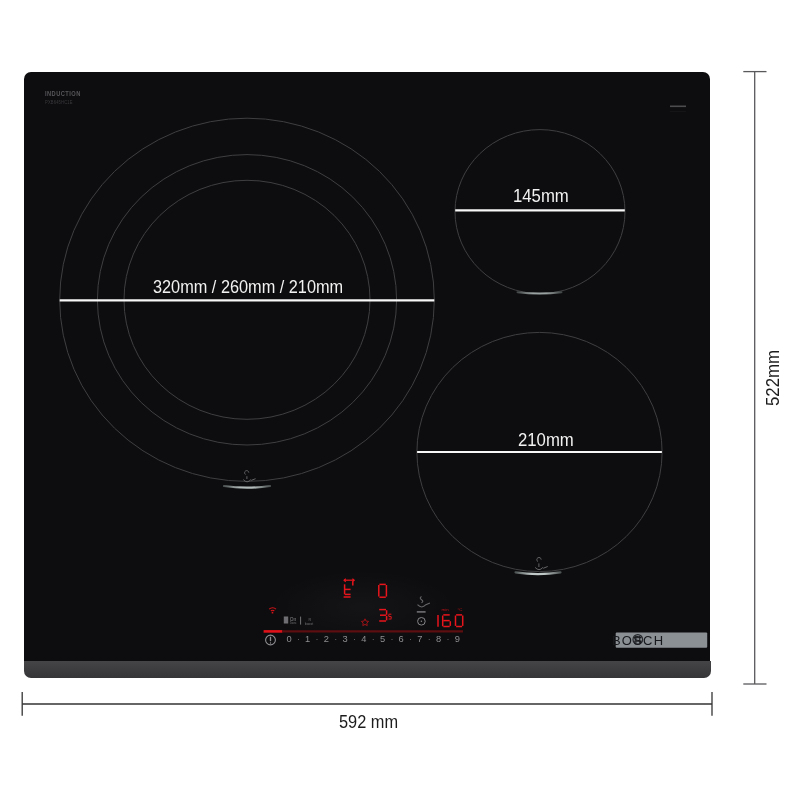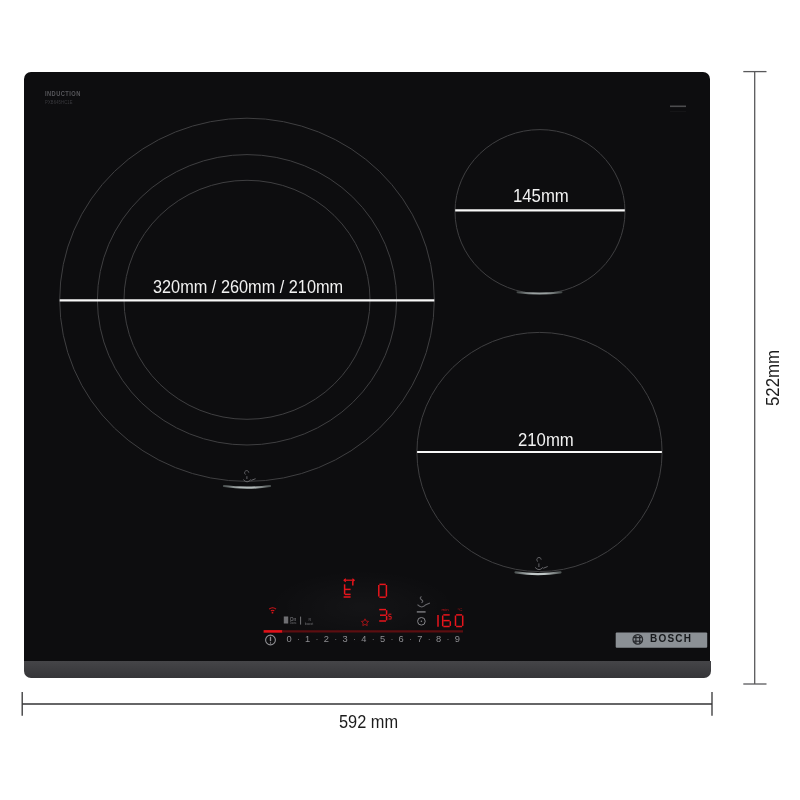--- a/index.html
+++ b/index.html
@@ -12,21 +12,21 @@
          background:linear-gradient(#454548, #353538);
          border-radius:0 0 7px 7px;}
   #panelglow{left:248px;top:562px;width:228px;height:90px;background:radial-gradient(ellipse 55% 55% at center, rgba(255,255,255,0.03), rgba(255,255,255,0) 75%);}
   .lbl{color:#f2f2f2;font-size:18px;white-space:nowrap;}
   .dimtxt{color:#1c1c1c;font-size:18px;white-space:nowrap;}
   #induction{left:44.5px;top:88.6px;color:#58585c;font-size:7.5px;letter-spacing:0.6px;font-weight:bold;transform:scaleX(0.76);transform-origin:left top;}
   #model{left:44.5px;top:99.3px;color:#3a3a3e;font-size:5px;letter-spacing:0.2px;transform:scaleX(0.82);transform-origin:left top;}
   #numrow{left:0;top:634.3px;width:800px;height:12px;}
   .num{position:absolute;color:#8e8e92;font-size:9.3px;width:20px;text-align:center;top:0;}
   .dot{position:absolute;color:#6a6a6e;font-size:9px;width:10px;text-align:center;top:0;}
-  #boschtxt{left:650px;top:633px;color:#17191c;font-size:10px;font-weight:bold;letter-spacing:1.2px;}
+  #boschtxt{left:612px;top:633px;color:#17191c;font-size:13px;font-weight:normal;letter-spacing:1.2px;}
 </style>
 </head>
 <body>
   <div class="abs" id="glass"></div>
   <div class="abs" id="strip"></div>
   <div class="abs" id="panelglow"></div>
   <div class="abs" id="induction">INDUCTION</div>
   <div class="abs" id="model">PXB645HC1E</div>
 
   <svg class="abs" style="left:0;top:0" width="800" height="800" viewBox="0 0 800 800" fill="none">

